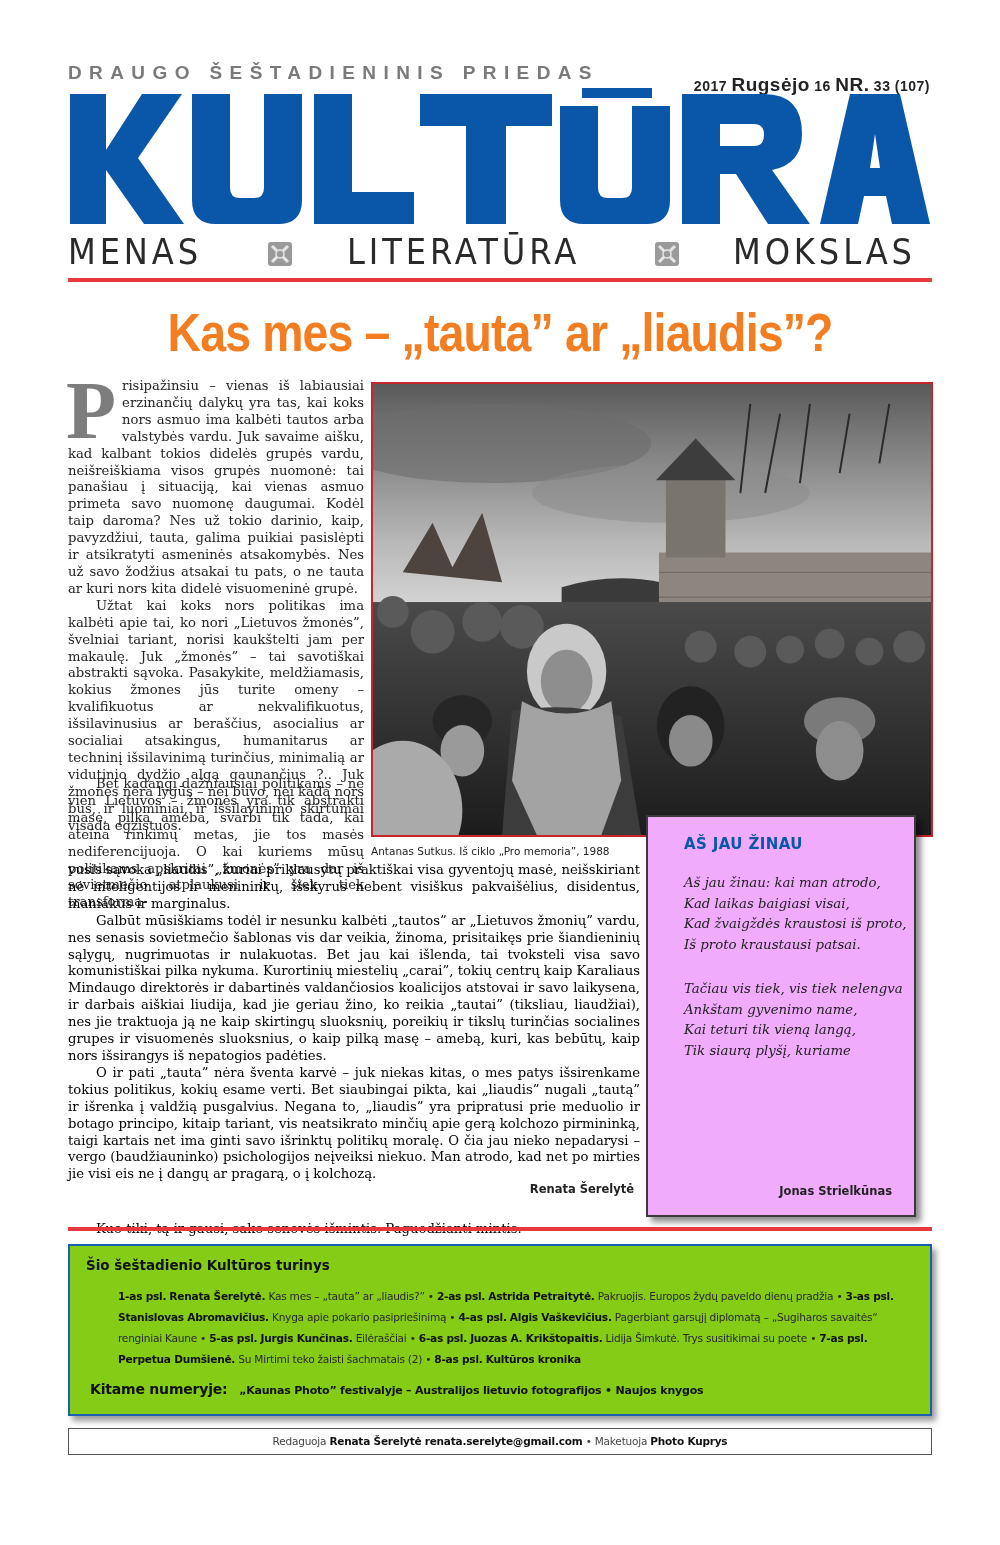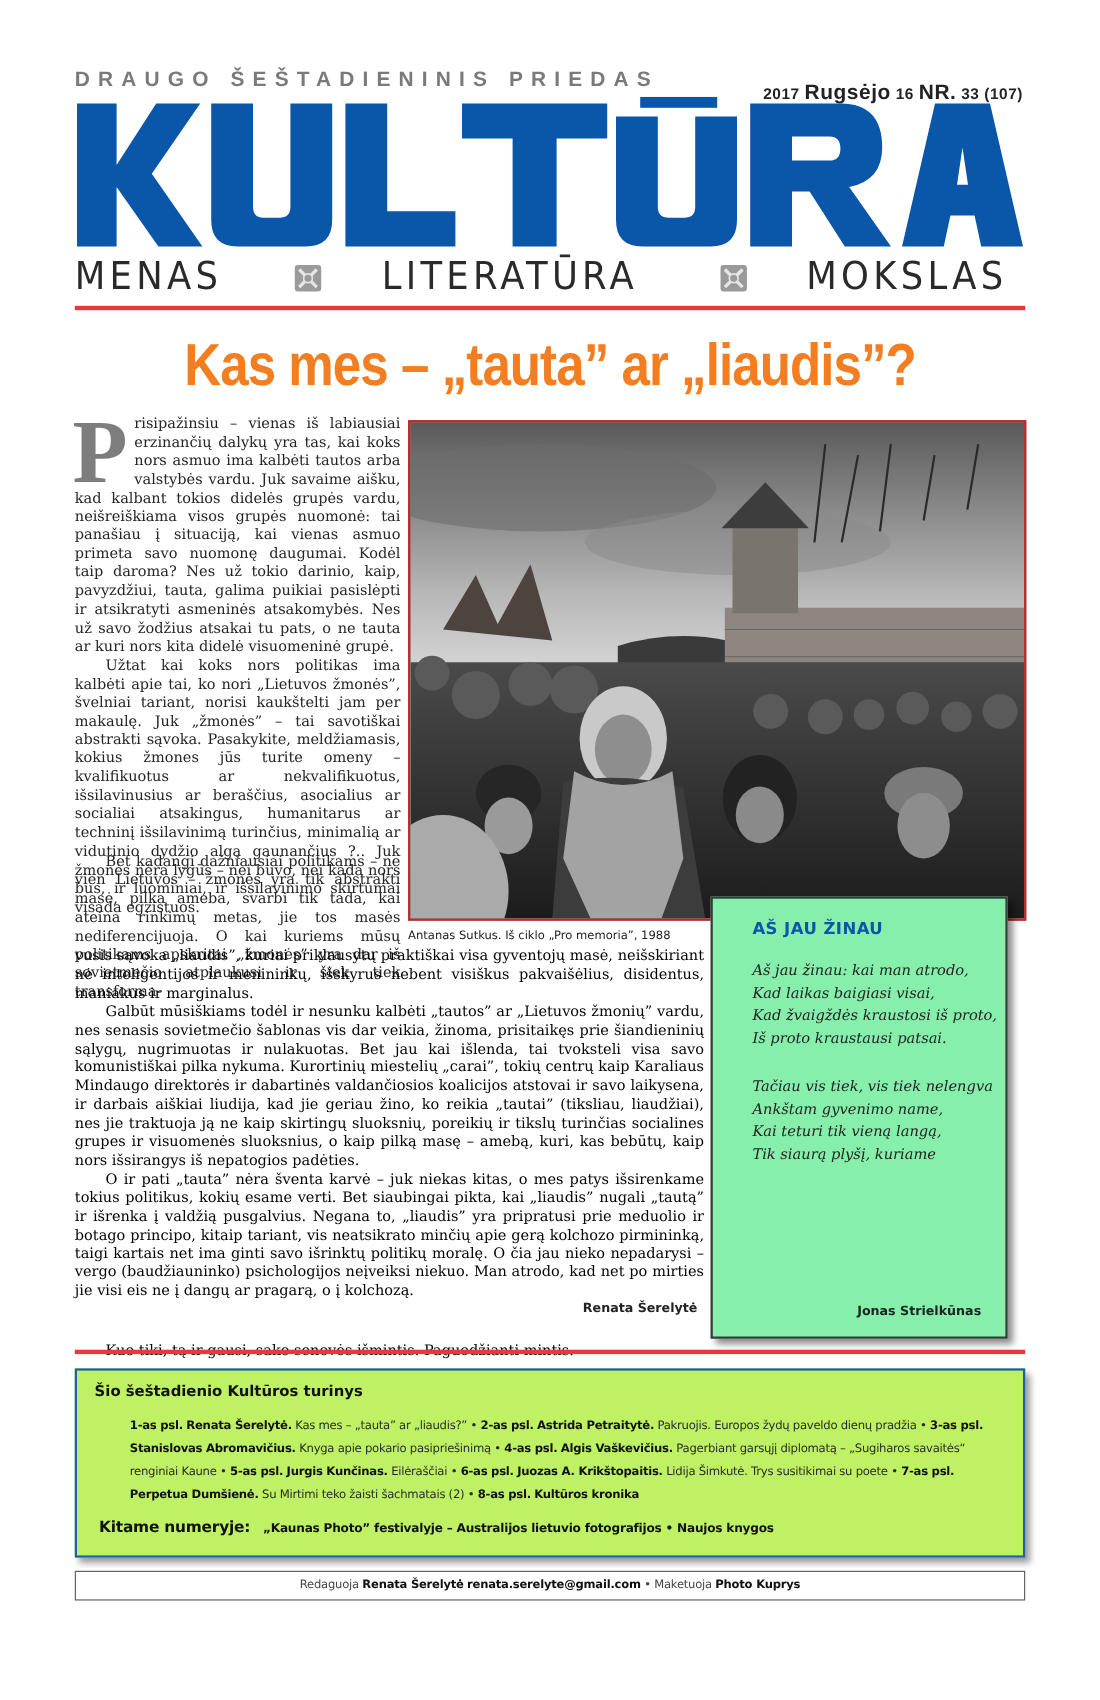--- a/index.html
+++ b/index.html
@@ -43,30 +43,30 @@
 
   .col-wide { position: absolute; left: 68px; width: 572px; font-size: 13.2px; line-height: 16.9px;
     text-align: justify; color: #000000; }
   .col-mid { position: absolute; left: 68px; top: 776px; width: 296px; font-size: 13.2px; line-height: 16.9px;
     text-align: justify; color: #242424; }
 
   .signature-left { position: absolute; left: 520px; top: 1182px; width: 114px; text-align: right;
     font-family: "DejaVu Sans", sans-serif; font-weight: bold; font-size: 11.5px; color: #222; }
 
   .poem-box { position: absolute; left: 646px; top: 815px; width: 270px; height: 402px;
-    background: #86efac; border: 2px solid #3a3a3a; box-shadow: 5px 5px 6px rgba(0,0,0,0.45); }
+    background: #f0abfc; border: 2px solid #3a3a3a; box-shadow: 5px 5px 6px rgba(0,0,0,0.45); }
   .poem-title { position: absolute; left: 36px; top: 18px; font-family: "DejaVu Sans", sans-serif;
     font-weight: bold; font-size: 15px; color: #0a56a8; letter-spacing: 0.4px; }
   .poem-stanza { position: absolute; left: 36px; font-style: italic; font-size: 13.3px; line-height: 20.6px; color: #222;
     white-space: nowrap; }
   .poem-author { position: absolute; right: 22px; top: 367px; font-family: "DejaVu Sans", sans-serif;
     font-weight: bold; font-size: 11.5px; color: #222; }
 
   .toc-box { position: absolute; left: 68px; top: 1244px; width: 864px; height: 172px;
-    background: #bef264; border: 2px solid #1a5fb0; box-shadow: 4px 5px 6px rgba(0,0,0,0.4); }
+    background: #84cc16; border: 2px solid #1a5fb0; box-shadow: 4px 5px 6px rgba(0,0,0,0.4); }
   .toc-title { position: absolute; left: 16px; top: 11px; font-family: "DejaVu Sans", sans-serif;
     font-weight: bold; font-size: 13.5px; color: #111; }
   .toc-body { position: absolute; left: 48px; top: 40px; width: 800px; font-family: "DejaVu Sans", sans-serif;
     font-size: 10.6px; line-height: 21px; color: #2a2a2a; letter-spacing: -0.25px; }
   .toc-body b { color: #111; }
   .toc-next { position: absolute; left: 20px; top: 135px; font-family: "DejaVu Sans", sans-serif;
     font-size: 11px; color: #111; font-weight: bold; letter-spacing: -0.2px; }
   .toc-next .lbl { font-size: 14px; margin-right: 8px; }
 
   .footer { position: absolute; left: 68px; top: 1428px; width: 864px; height: 27px;

